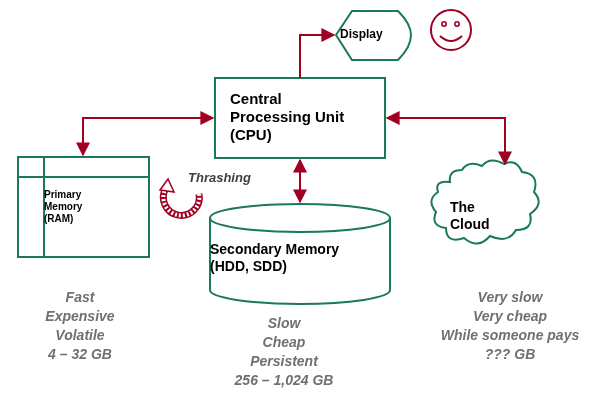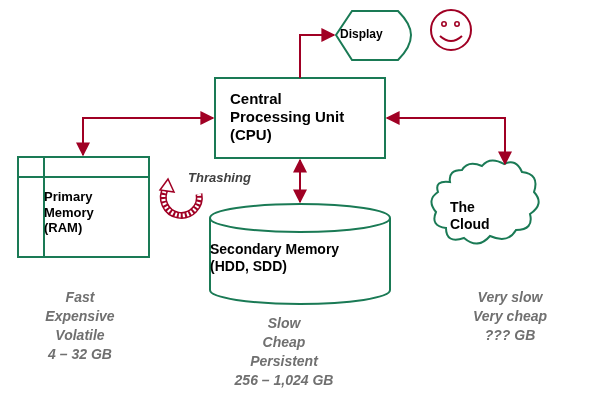--- a/index.html
+++ b/index.html
@@ -69,21 +69,21 @@
 </svg>
 
 <div class="lbl" style="left:230px; top:90px; width:170px; font-size:15px;">
   <div>Central</div>
   <div>Processing Unit</div>
   <div>(CPU)</div>
 </div>
 
 <div class="lbl" style="left:340px; top:27px; width:66px; font-size:12px;">Display</div>
 
-<div class="lbl" style="left:44px; top:189px; width:105px; font-size:13px;">
+<div class="lbl" style="left:44px; top:189px; width:105px; font-size:10px;">
   <div>Primary</div>
   <div>Memory</div>
   <div>(RAM)</div>
 </div>
 
 <div class="lbl" style="left:210px; top:241px; width:180px; font-size:14px;">
   <div>Secondary Memory</div>
   <div>(HDD, SDD)</div>
 </div>
 
@@ -104,14 +104,15 @@
 <div class="desc" style="left:194px; top:314px; width:180px;">
   <div>Slow</div>
   <div>Cheap</div>
   <div>Persistent</div>
   <div>256 – 1,024 GB</div>
 </div>
 
 <div class="desc" style="left:420px; top:288px; width:180px;">
   <div>Very slow</div>
   <div>Very cheap</div>
+  <div>While someone pays</div>
   <div>??? GB</div>
 </div>
 
 </body></html>

